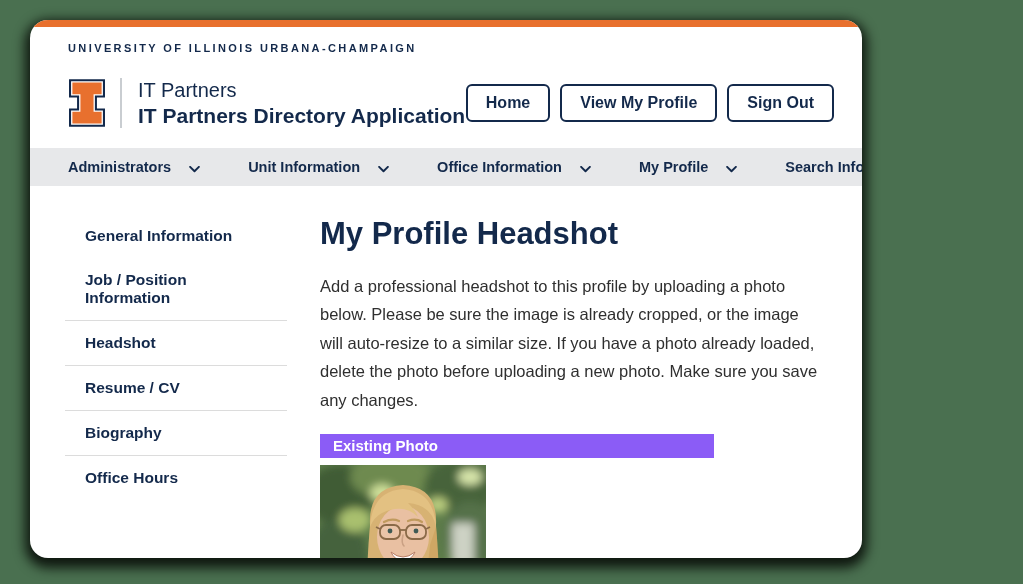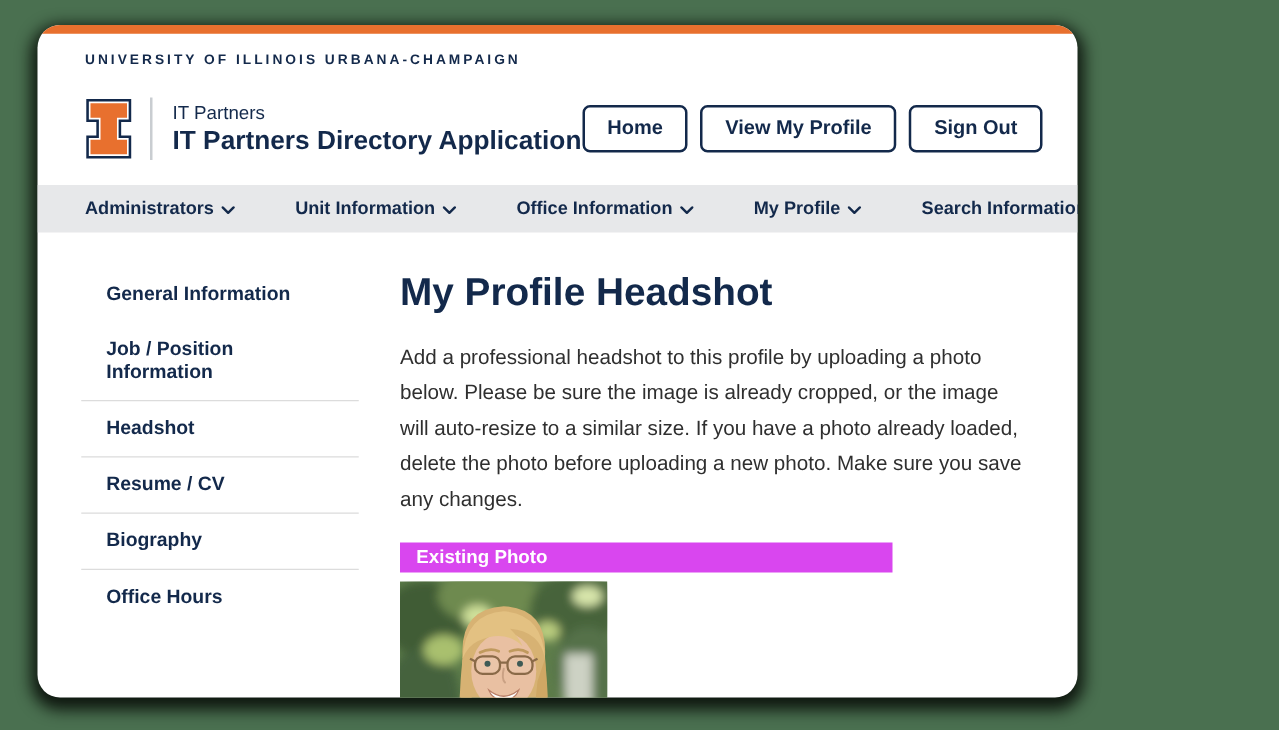--- a/index.html
+++ b/index.html
@@ -26,38 +26,38 @@
     color:#13294B; text-transform:uppercase;
   }
 
   .masthead {
     display:flex; align-items:center; justify-content:space-between;
     padding:22px 28px 20px 38px;
   }
   .brand { display:flex; align-items:center; }
   .brand-logo { display:block; }
   .brand-divider { width:2px; height:50px; background:#c9cdd1; margin:0 16px 0 14px; }
-  .brand-name  { font-size:15px; color:#13294B; margin-bottom:2px; }
+  .brand-name  { font-size:20px; color:#13294B; margin-bottom:2px; }
   .brand-title { font-size:21px; font-weight:bold; color:#13294B; }
 
   .header-buttons { display:flex; gap:10px; }
   .hdr-btn {
     background:#fff; border:2px solid #13294B; border-radius:6px;
     color:#13294B; font-weight:bold; font-size:16px;
     font-family:"Liberation Sans", sans-serif;
     padding:8px 18px; cursor:pointer; white-space:nowrap;
   }
 
   .primary-nav { background:#E7E8EA; padding:0 38px; }
   .primary-nav ul {
     list-style:none; display:flex; align-items:center; gap:48px;
     height:38px;
   }
   .nav-link {
-    display:flex; align-items:center; gap:6px;
+    display:flex; align-items:center; gap:18px;
     font-size:14.5px; font-weight:bold; color:#13294B;
     text-decoration:none; cursor:pointer; white-space:nowrap;
   }
   .chevron { display:inline-block; margin-top:2px; }
 
   .content { display:flex; gap:33px; padding:28px 38px 0 35px; }
 
   .sidebar { width:222px; flex-shrink:0; }
   .sidebar ul { list-style:none; }
   .side-item {
@@ -73,21 +73,21 @@
   .main { flex:1; min-width:0; }
   .page-title {
     font-size:31px; font-weight:bold; color:#13294B;
     margin:2px 0 20px 0;
   }
   .page-desc {
     font-size:16.5px; color:#2f2f2f; line-height:1.72;
     max-width:628px; margin-bottom:20px;
   }
   .photo-banner {
-    width:394px; background:#d946ef; color:#ffffff;
+    width:394px; background:#8b5cf6; color:#ffffff;
     font-size:15px; font-weight:bold;
     padding:3px 13px 4px 13px; margin-bottom:7px;
   }
   .photo-frame {
     width:166px; height:153px; overflow:hidden; position:relative;
   }
   .photo-frame svg { display:block; }
 </style>
 </head>
 <body>

